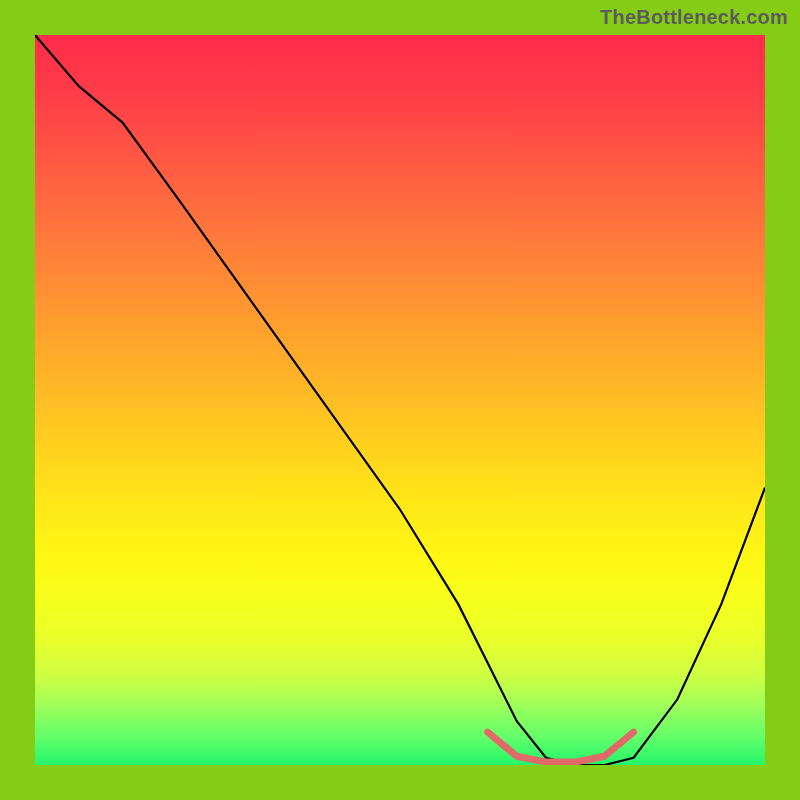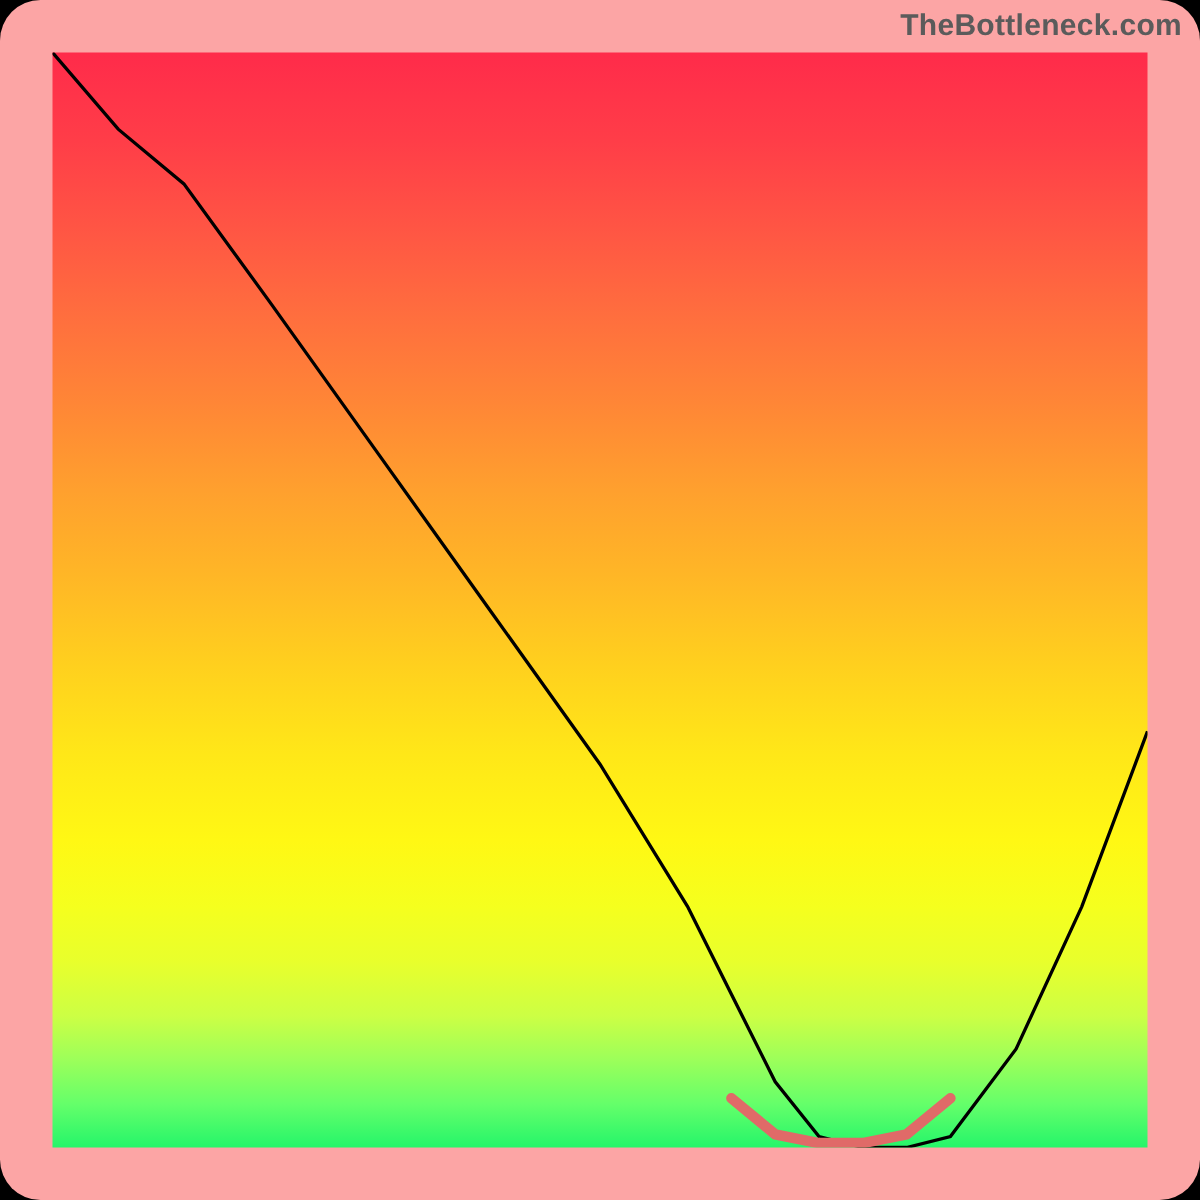--- a/index.html
+++ b/index.html
@@ -8,22 +8,21 @@
     width: 800px;
     height: 800px;
     background: #000;
     overflow: hidden;
     font-family: Arial, Helvetica, sans-serif;
   }
   .frame {
     position: relative;
     width: 800px;
     height: 800px;
-    background: #fca5a5;
-    border-radius: 27px;
+    background: #84cc16;
   }
   .watermark {
     position: absolute;
     top: 6px;
     right: 12px;
     color: #5b5b5b;
     font-size: 20px;
     font-weight: 600;
     letter-spacing: 0.2px;
     z-index: 10;

